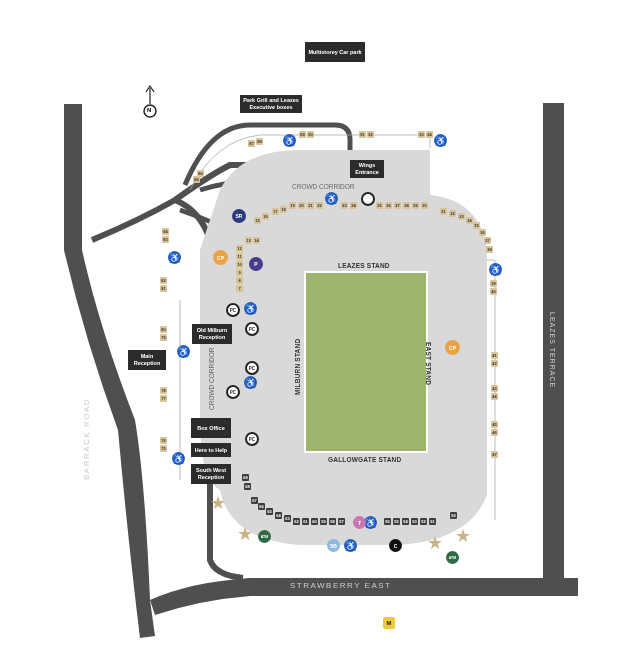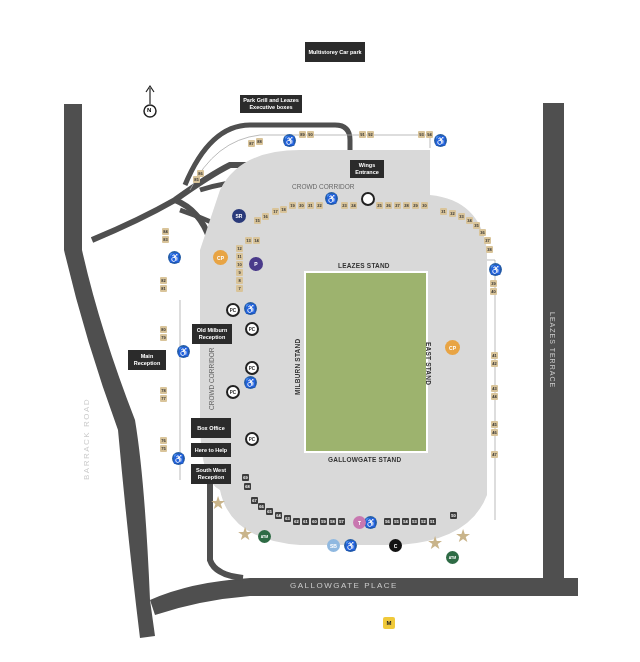--- a/index.html
+++ b/index.html
@@ -41,21 +41,21 @@
   <g>
     <line x1="150" y1="88" x2="150" y2="104" stroke="#222" stroke-width="1.2"></line>
     <path d="M146 92 L150 86 L154 92" stroke="#222" stroke-width="1.2" fill="none"></path>
     <circle cx="150" cy="111" r="6" fill="#fff" stroke="#222" stroke-width="1.5"></circle>
   </g>
 </svg>
 
 <div style="position:absolute;left:147px;top:107px;font-size:6px;font-weight:bold;">N</div>
 
 <div class="road-label" style="left:82px;top:480px;transform:rotate(-90deg);transform-origin:left top;">BARRACK ROAD</div>
-<div class="road-label" style="left:290px;top:581px;">GALLOWGATE PLACE</div>
+<div class="road-label" style="left:290px;top:581px;">STRAWBERRY EAST</div>
 <div class="road-label" style="left:549px;top:312px;writing-mode:vertical-rl;font-size:7px;letter-spacing:1px;">LEAZES TERRACE</div>
 
 <div class="corridor-label" style="left:292px;top:183px;">CROWD CORRIDOR</div>
 <div class="corridor-label" style="left:208px;top:410px;transform:rotate(-90deg);transform-origin:left top;">CROWD CORRIDOR</div>
 
 <div class="stand-label" style="left:338px;top:262px;">LEAZES STAND</div>
 <div class="stand-label" style="left:328px;top:456px;">GALLOWGATE STAND</div>
 <div class="stand-label" style="left:294px;top:395px;transform:rotate(-90deg);transform-origin:left top;">MILBURN STAND</div>
 <div class="stand-label" style="left:432px;top:342px;transform:rotate(90deg);transform-origin:left top;">EAST STAND</div>
 

